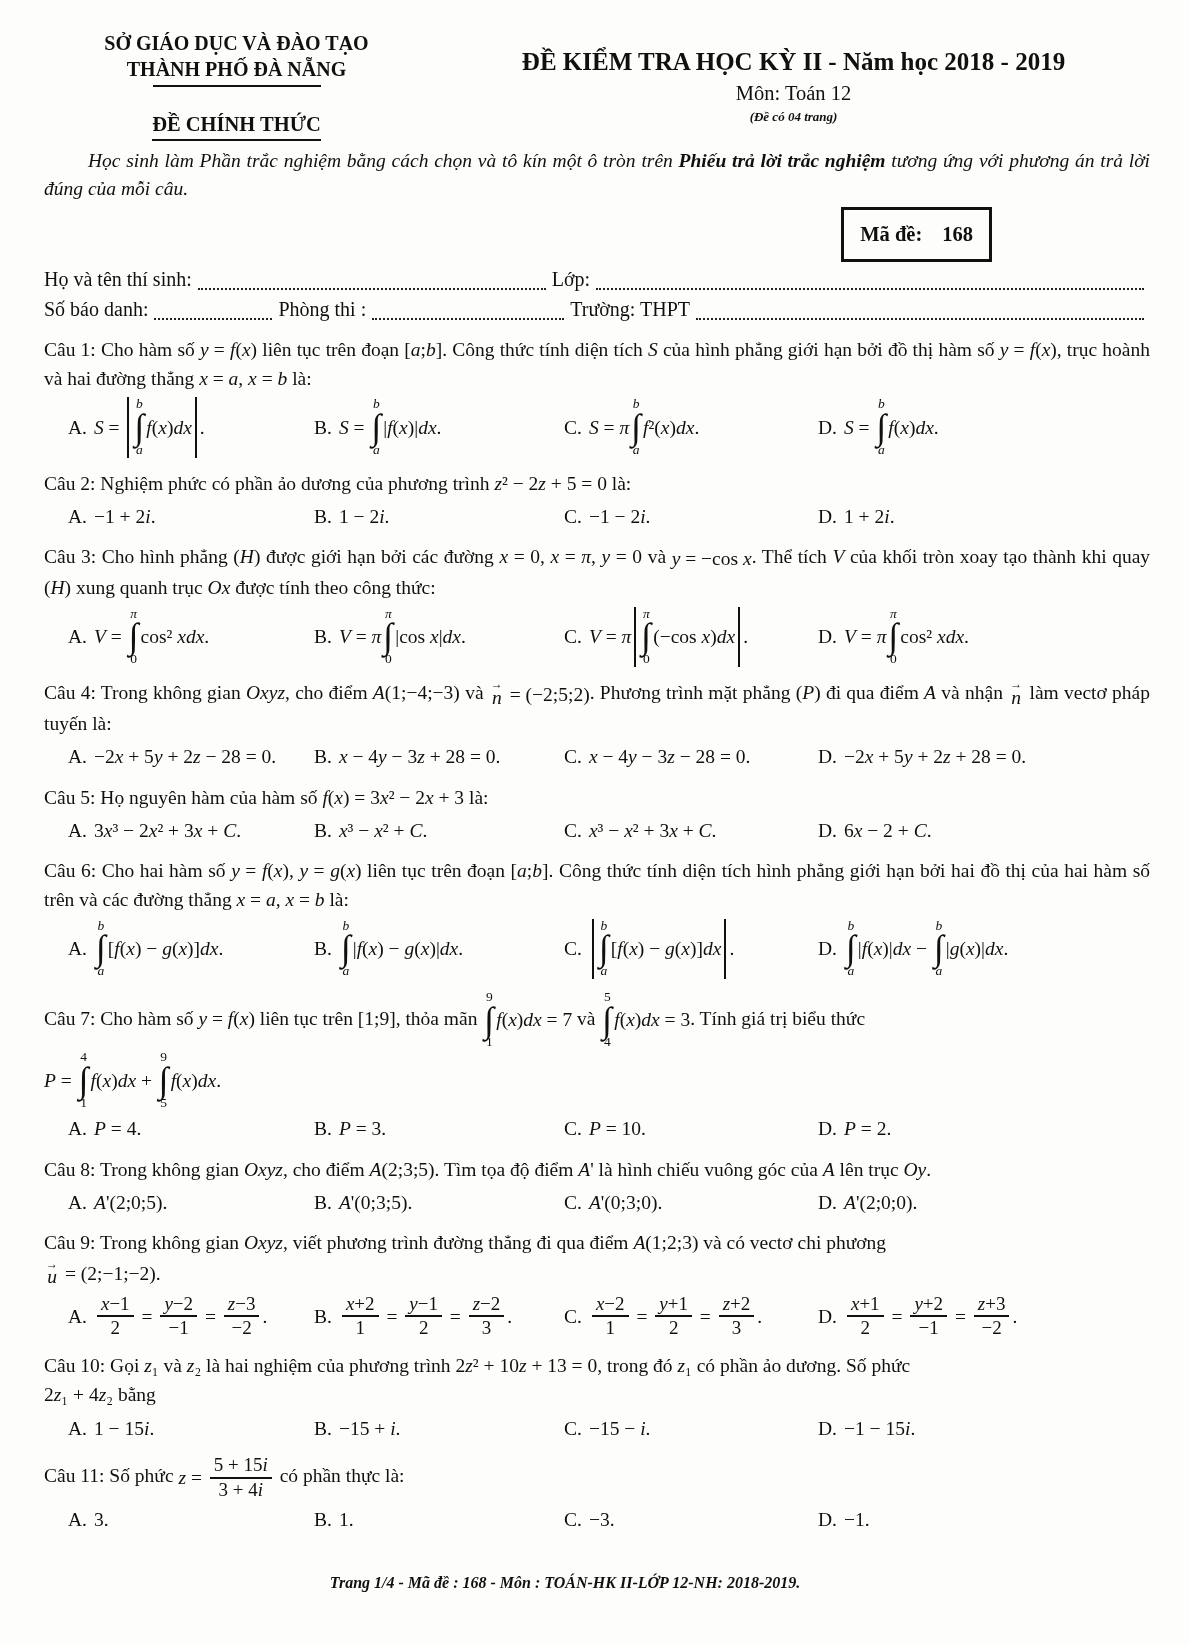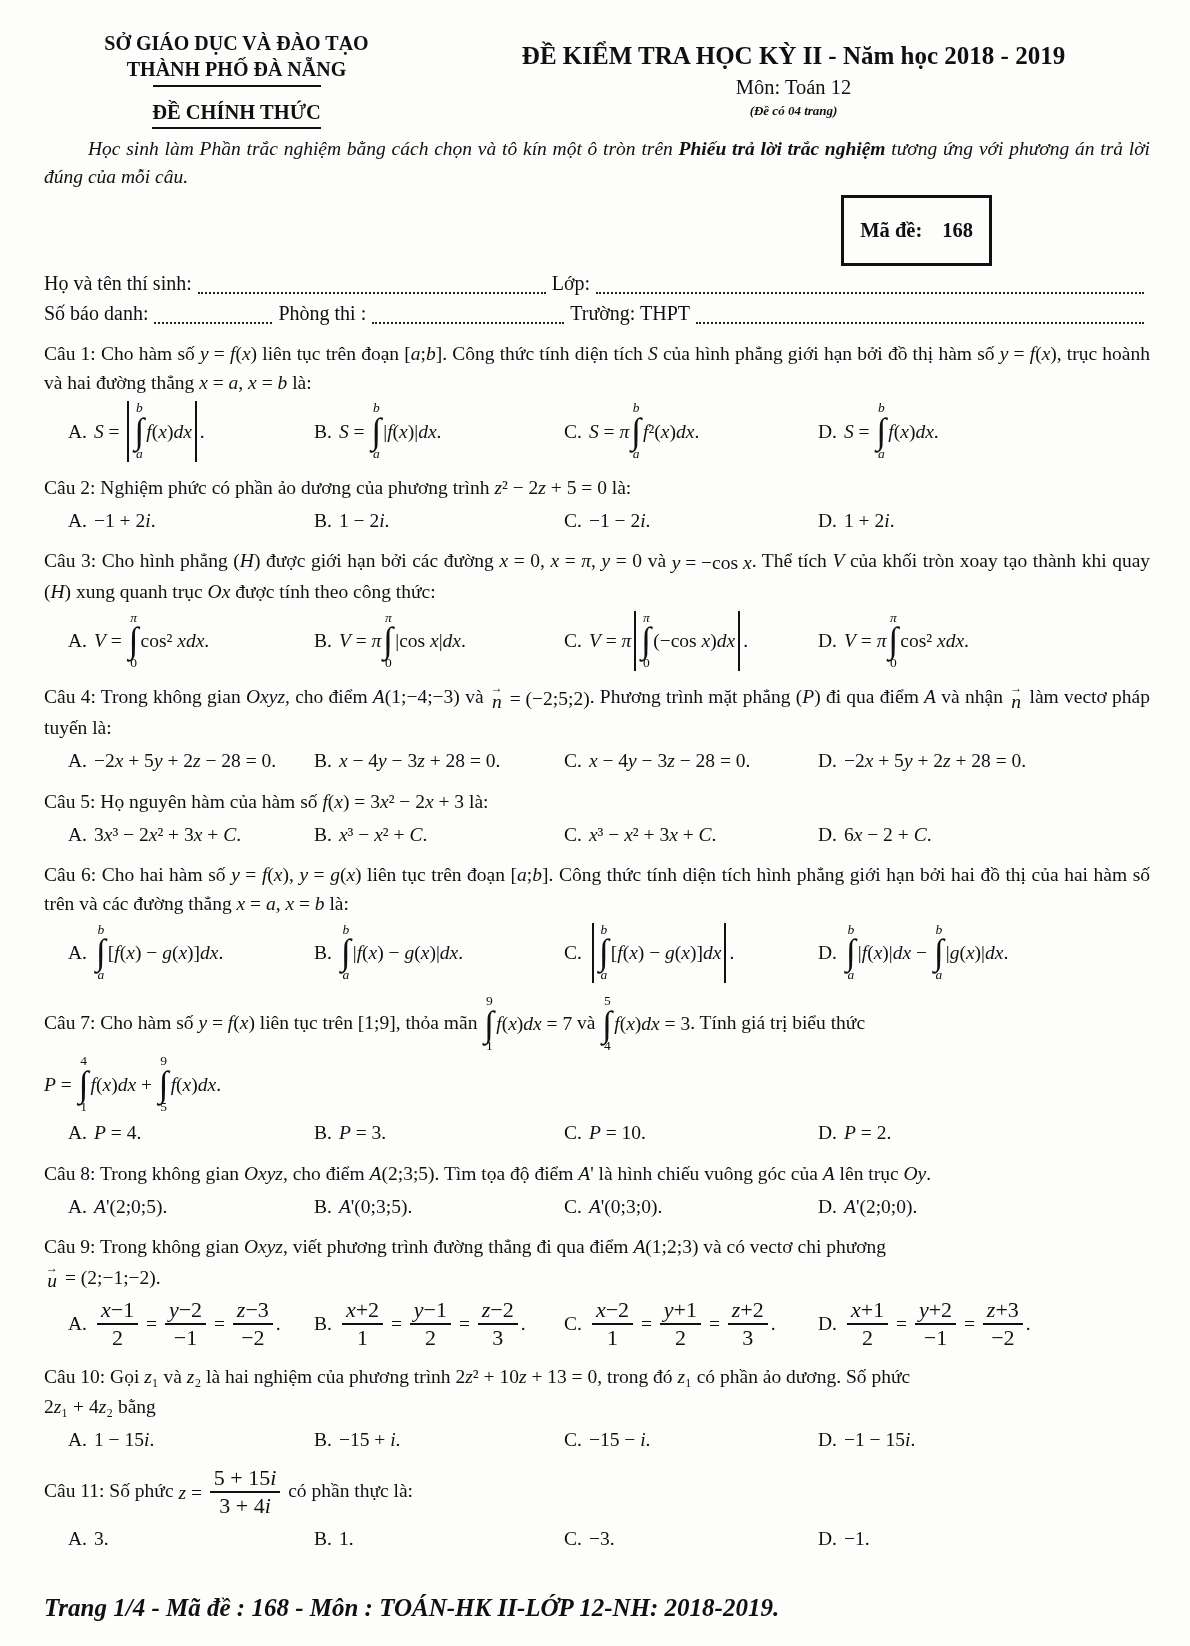--- a/index.html
+++ b/index.html
@@ -3,61 +3,61 @@
 <meta charset="utf-8">
 <style>
   *{box-sizing:border-box;margin:0;padding:0}
   body{width:1190px;height:1646px;overflow:hidden;background:#fdfdfb;color:#101010;
        font-family:"Liberation Serif","DejaVu Serif",serif;font-size:19.5px;line-height:1.5;
        padding:30px 40px 0 44px}
   
   .hdr{display:flex;align-items:center}
   .h-left{width:385px;text-align:center;font-weight:bold;font-size:20px;line-height:1.3}
   .h-left .rule{width:168px;border-top:2px solid #111;margin:3px auto 0}
-  .exam-type{margin-top:12px;display:inline-block;border-bottom:2px solid #111;padding-bottom:1px;font-size:20.5px}
+  .exam-type{margin-top:24px;display:inline-block;border-bottom:2px solid #111;padding-bottom:1px;font-size:20.5px}
   .h-right{flex:1;text-align:center;line-height:1.38;padding-left:8px}
   .ht{font-weight:bold;font-size:25px}
   .hs{font-weight:normal;font-size:20.5px}
   .htime{font-size:20px}
   .htime i{font-style:italic}
   .hp{font-style:italic;font-weight:bold;font-size:13px}
   
   .instr{font-style:italic;text-align:justify;text-indent:44px;margin-top:6px;line-height:1.45}
   .instr .bi{font-weight:bold}
   
   .code-row{display:flex;justify-content:flex-end;padding-right:158px;margin:4px 0 2px}
-  .made-box{border:3px solid #111;padding:17px 16px;font-weight:bold;font-size:20.5px;display:flex;gap:20px}
+  .made-box{border:3px solid #111;padding:9px 16px;font-weight:bold;font-size:20.5px;display:flex;gap:20px}
   
   .s-line{display:flex;align-items:flex-end;margin-top:0;font-size:20px}
   .dots{border-bottom:2px dotted #222;height:1em;margin:0 6px 4px}
   .d1{width:348px}.d2{width:118px}.d3{width:192px}.grow{flex:1}
   
   .question{margin-top:11px}
   .q-body{text-align:justify}
   .q-label,.opt-label{font-weight:normal}
   .options{display:grid;grid-template-columns:246px 250px 254px auto;padding-left:24px;align-items:center;margin-top:4px}
   .opt{display:flex;align-items:center}
   .opt .opt-label{margin-right:7px}
   
   .fx{display:inline-flex;align-items:center;vertical-align:middle}
   .fx span{white-space:pre}
   .lt{font-style:italic}
   .rm,.nn{font-style:normal}
   .int{display:inline-flex;flex-direction:column;align-items:center;line-height:1;margin:0 2px;vertical-align:middle}
   .int .sym{font-size:36px;line-height:.85;font-style:normal}
   .int .bnd{font-size:13.5px;line-height:1.1}
   .bar{align-self:stretch;border-left:2px solid #111;margin:0 3px}
-  .frac{display:inline-flex;flex-direction:column;align-items:center;line-height:1.2;margin:0 3px;vertical-align:middle;font-size:22px}
+  .frac{display:inline-flex;flex-direction:column;align-items:center;line-height:1.2;margin:0 3px;vertical-align:middle;font-size:19px}
   .frac .fn{border-bottom:2px solid #111;padding:0 4px}
   .frac .fd{padding:0 4px}
   .vec{display:inline-flex;flex-direction:column;align-items:center;line-height:1;margin:0 2px;vertical-align:middle}
   .vec .ar{font-size:12px;line-height:.55}
   .vec .vl{line-height:1}
   
-  .ftr{margin-top:36px;text-align:left;padding-right:64px;font-weight:bold;font-style:italic;font-size:25px}
+  .ftr{margin-top:36px;text-align:center;padding-right:64px;font-weight:bold;font-style:italic;font-size:16px}
 </style>
 </head>
 <body>
 
 <header class="hdr">
   <div class="h-left">
     <div>SỞ GIÁO DỤC VÀ ĐÀO TẠO</div>
     <div>THÀNH PHỐ ĐÀ NẴNG</div>
     <div class="rule"></div>
     <div class="exam-type">ĐỀ CHÍNH THỨC</div>

